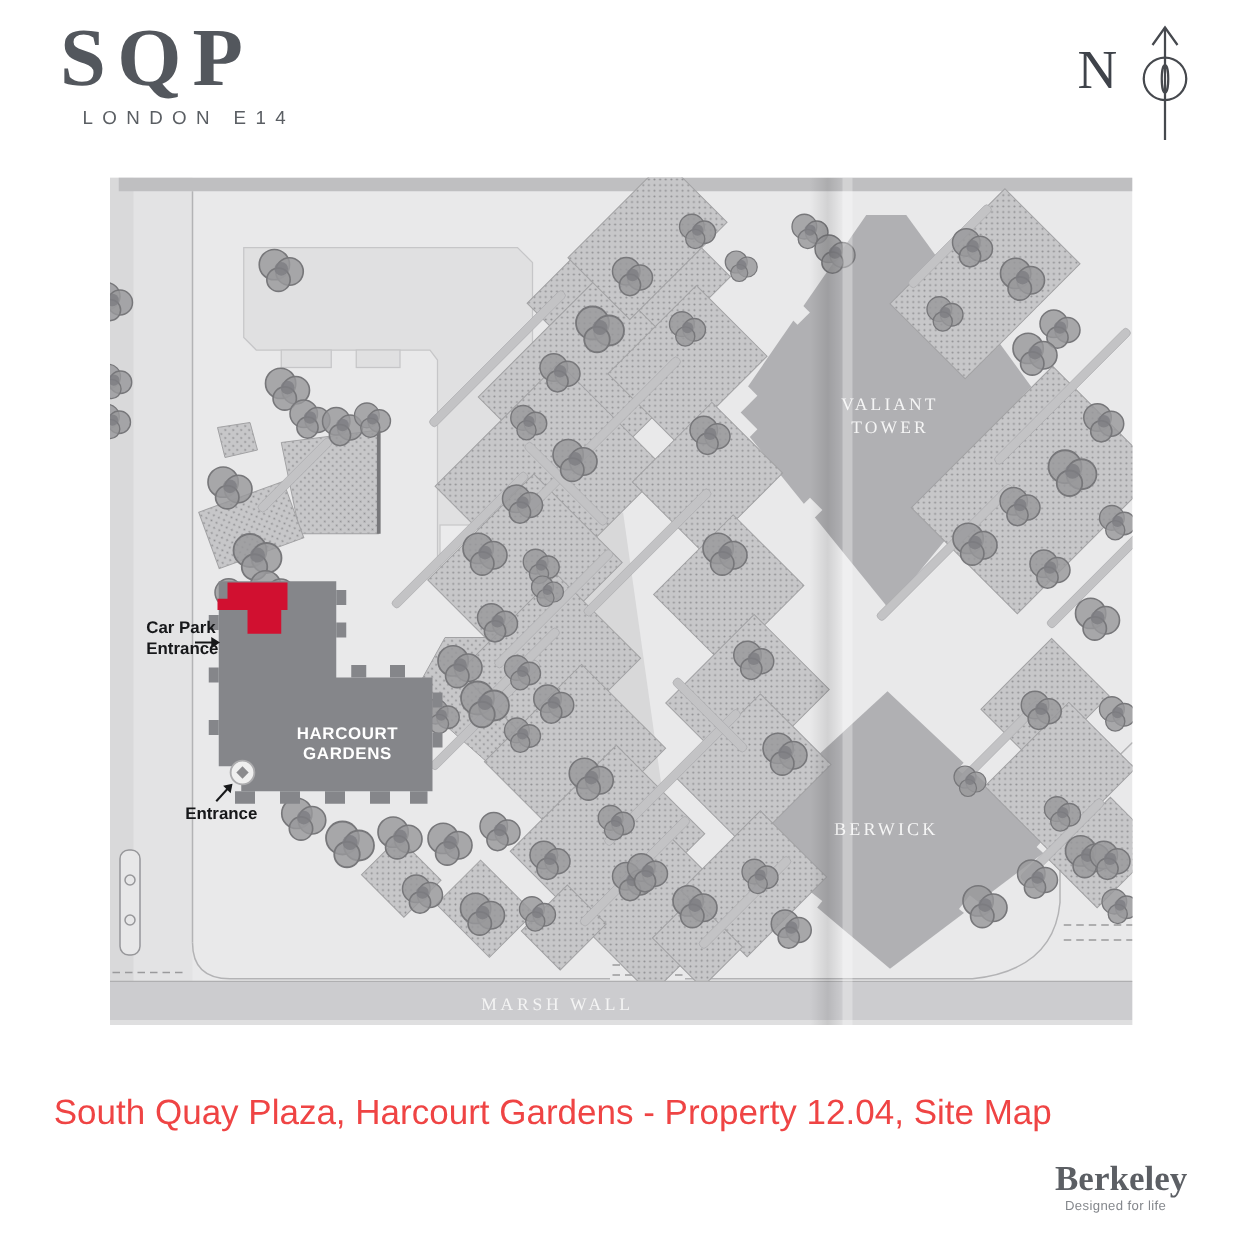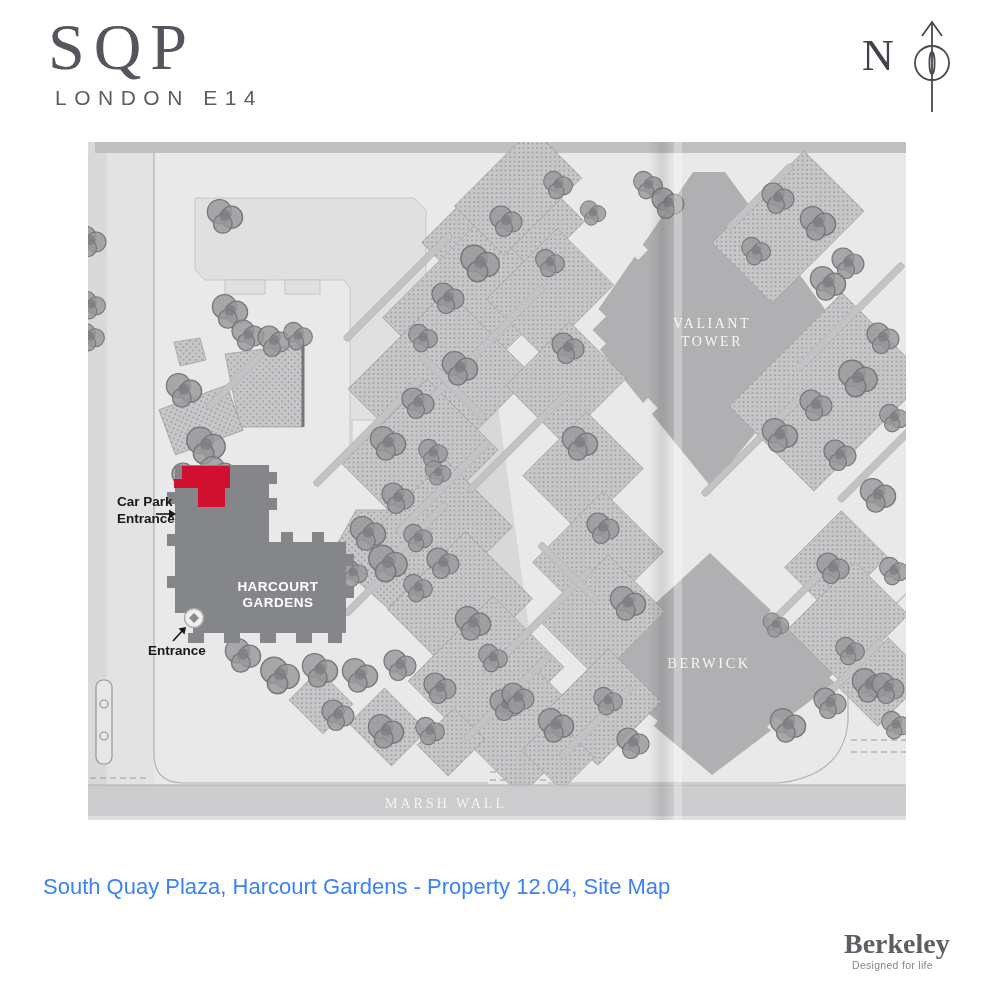--- a/index.html
+++ b/index.html
@@ -1,30 +1,30 @@
 <!DOCTYPE html>
 <html><head>
 <meta charset="utf-8">
 <style>
   html,body{margin:0;padding:0;background:#fff;}
   .page{position:relative;width:1000px;height:1000px;background:#ffffff;overflow:hidden;
         font-family:"Liberation Sans",sans-serif;}
   
   .logo{position:absolute;left:48px;top:14px;color:#53575d;}
-  .logo .main{font-family:"Liberation Serif",serif;font-size:66px;font-weight:400;
+  .logo .main{font-family:"Liberation Serif",serif;font-size:66px;font-weight:700;
               letter-spacing:9px;line-height:1;}
-  .logo .sub{font-size:21px;letter-spacing:7.5px;margin-top:6px;margin-left:7px;color:#5a5e63;}
+  .logo .sub{font-size:15px;letter-spacing:7.5px;margin-top:6px;margin-left:18px;color:#5a5e63;}
   
   .north-label{position:absolute;left:862px;top:30px;font-family:"Liberation Serif",serif;
                font-size:44px;color:#3f434a;}
   .compass{position:absolute;left:903px;top:12px;}
   
   .map{position:absolute;left:88px;top:142px;width:818px;height:678px;}
   
-  .caption{position:absolute;left:43px;top:874px;font-size:22px;color:#3b82f6;letter-spacing:0;}
+  .caption{position:absolute;left:43px;top:874px;font-size:28px;color:#ef4444;letter-spacing:0;}
   
   .berkeley{position:absolute;left:844px;top:930px;color:#5c5f64;}
   .berkeley .b-name{font-family:"Liberation Serif",serif;font-size:28px;line-height:1;font-weight:bold;}
   .berkeley .b-tag{font-size:10.5px;color:#84878c;margin-top:1px;margin-left:8px;letter-spacing:.3px;}
 </style>
 </head>
 <body>
 
 <div class="page">
 

